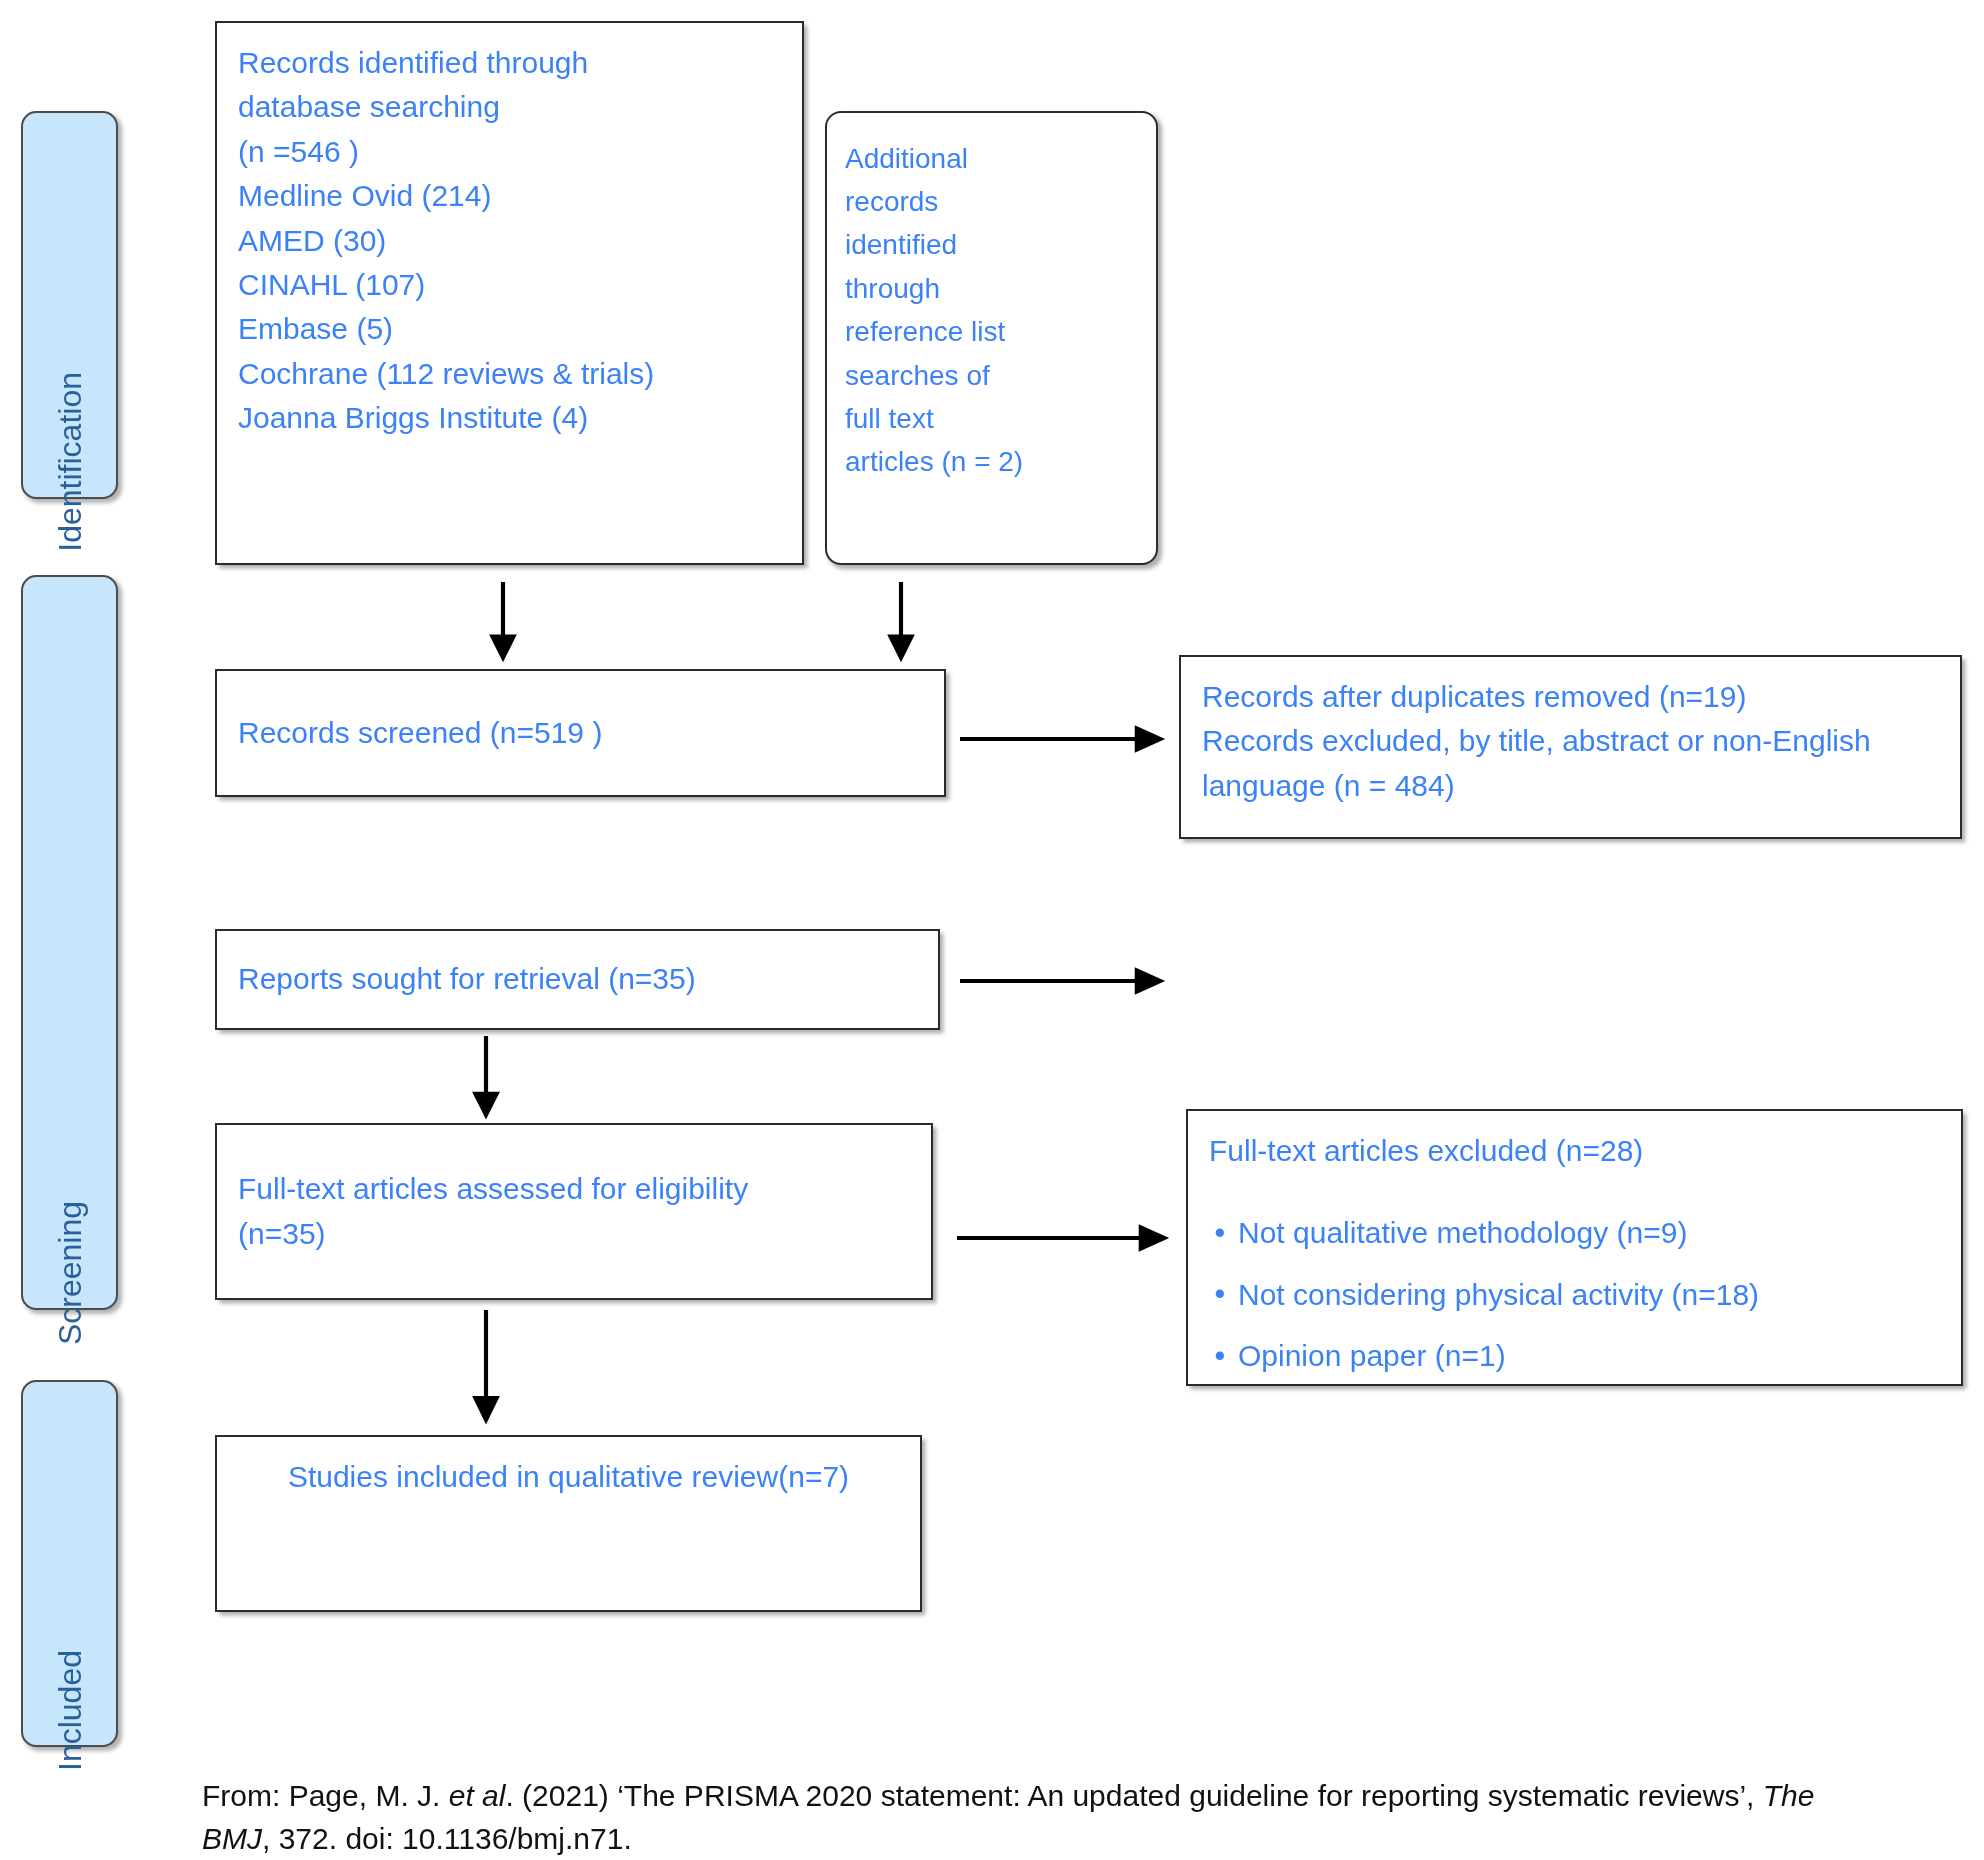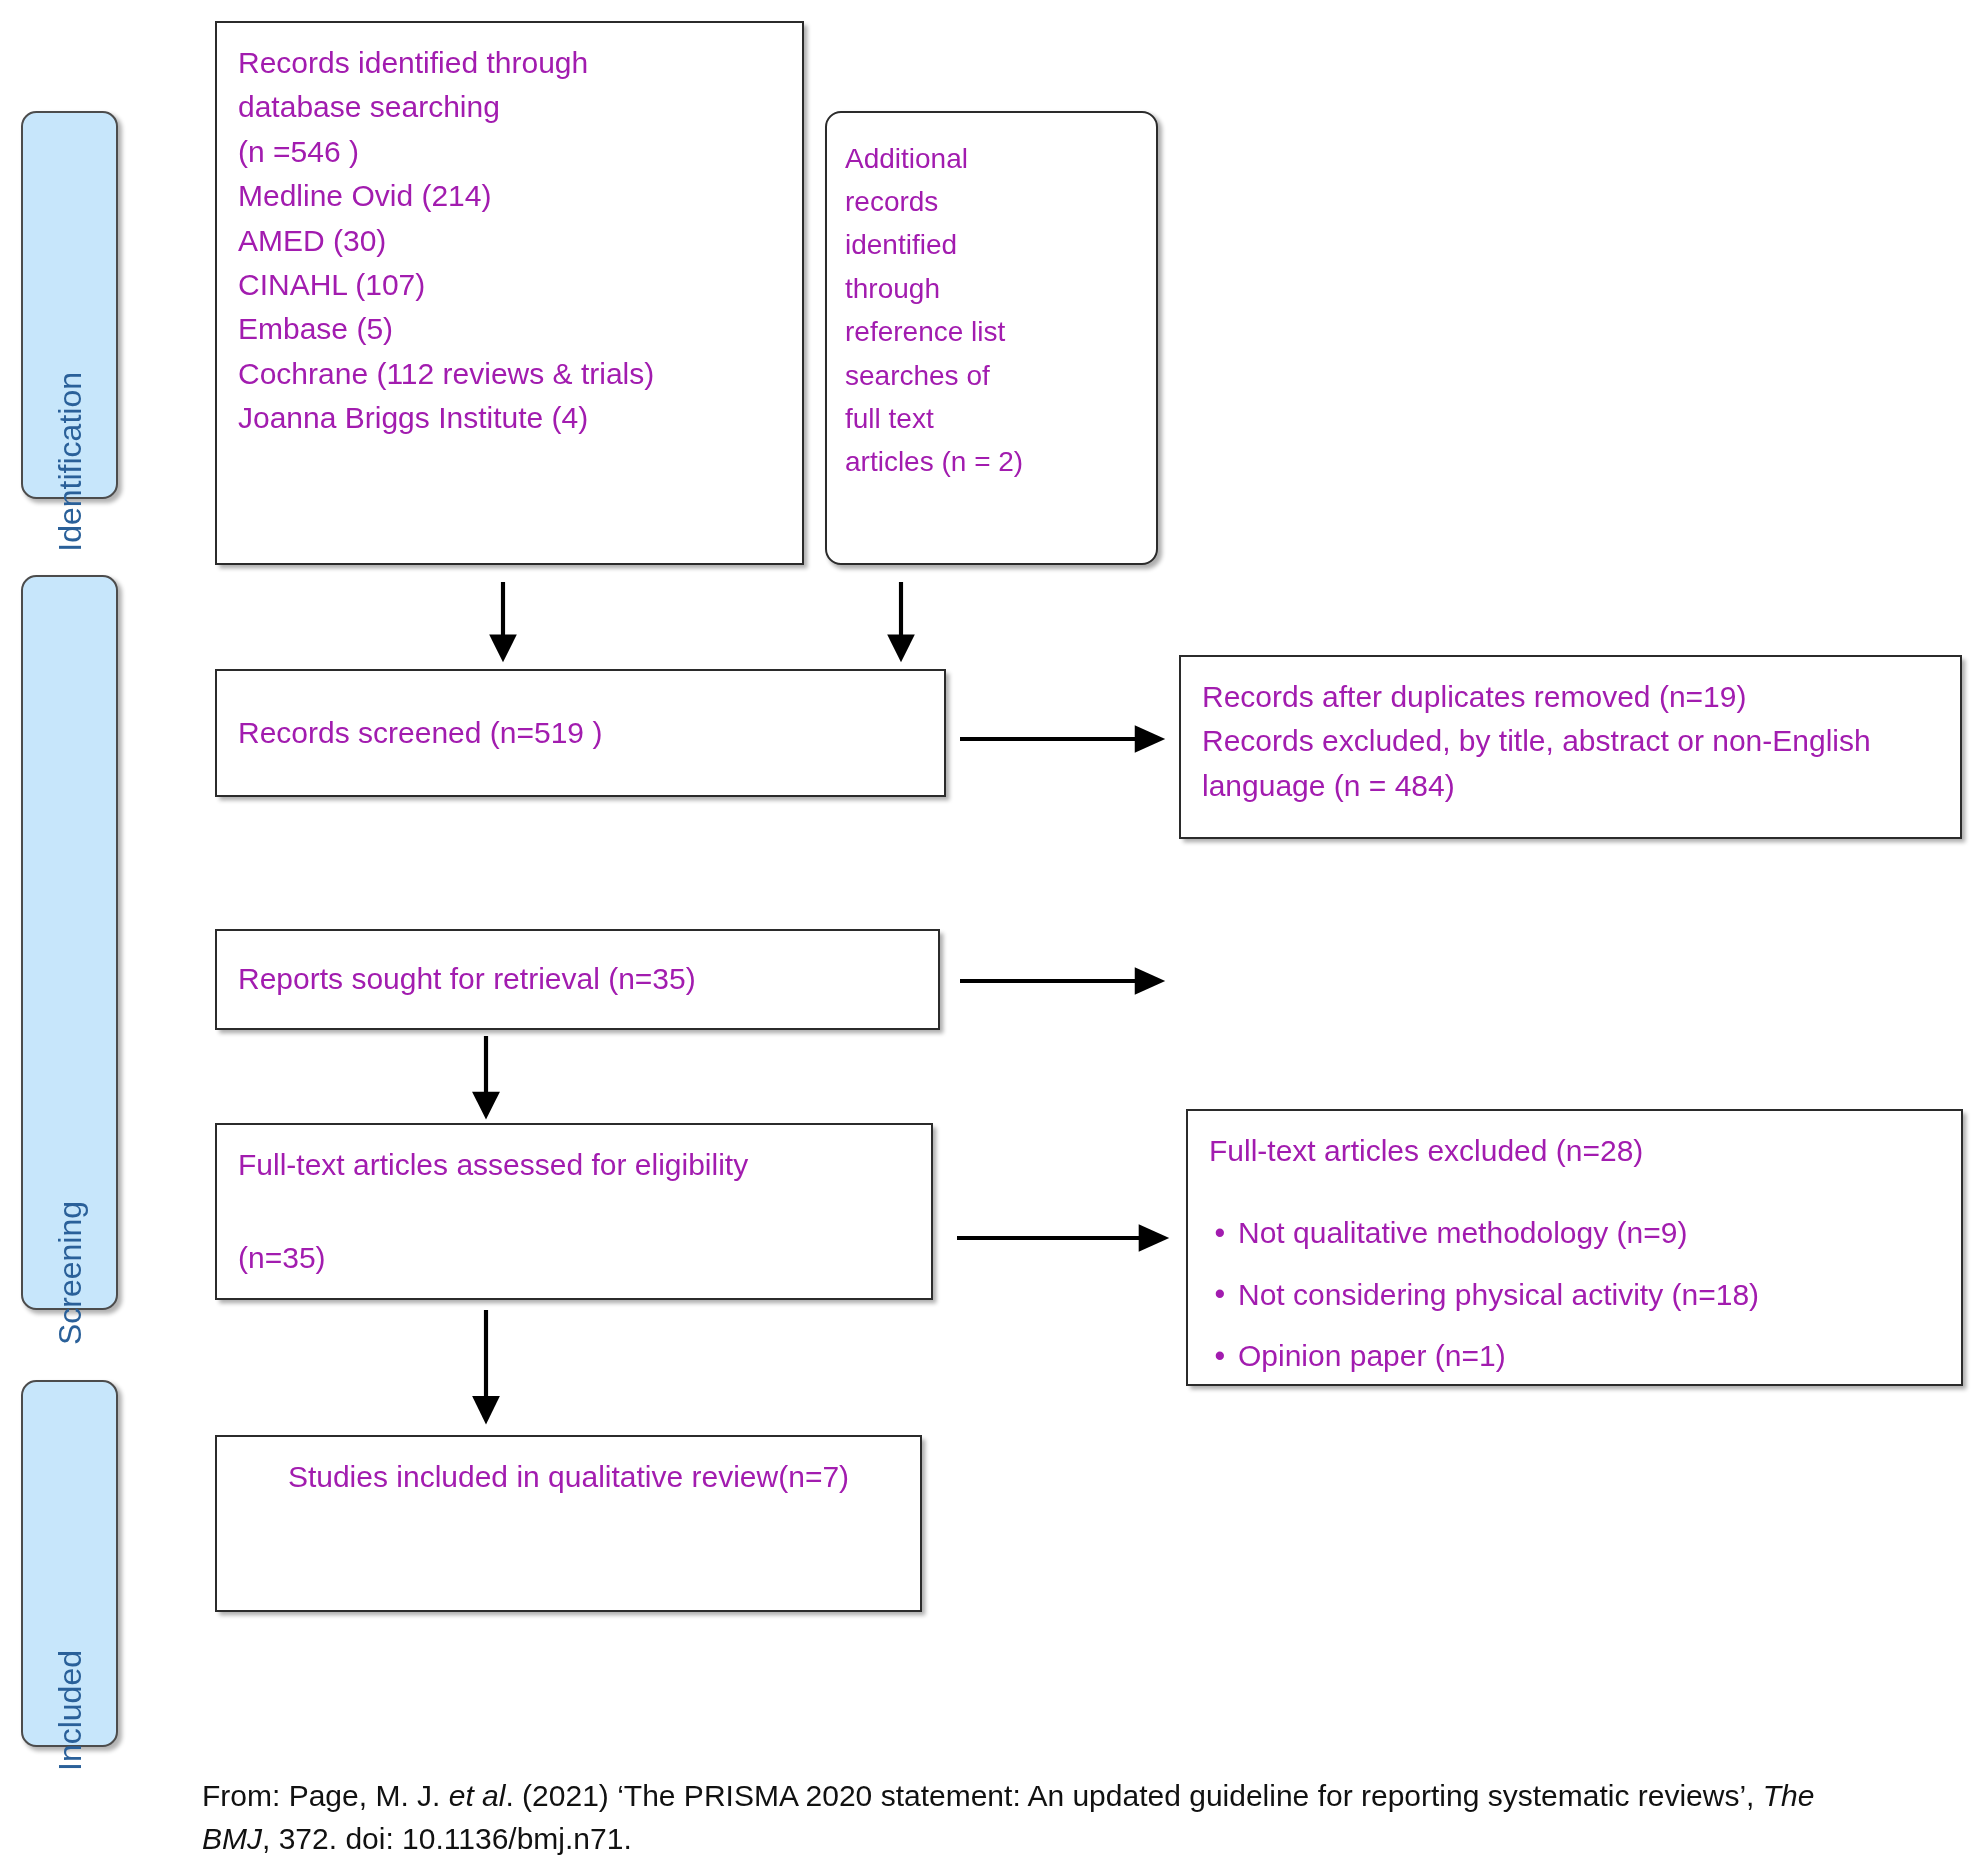--- a/index.html
+++ b/index.html
@@ -53,21 +53,21 @@
   
   .box {
     position: absolute;
     background: #ffffff;
     border: 2.1px solid #2b2b2b;
     box-sizing: border-box;
     box-shadow: 3.5px 3.5px 4.2px rgba(0,0,0,0.32);
     padding: 18px 21px;
     font-size: 30px;
     line-height: 1.48;
-    color: #a21caf;
+    color: #3b82f6;
   }
   .box .line { white-space: pre-wrap; }
 
   .box.narrow {
     font-size: 28px;
     line-height: 1.55;
     padding: 23.6px 18px;
   }
 
   .bullets {
@@ -195,21 +195,21 @@
   </div>
 
 
   <div class="arrow" style="left:465px; top:1036px;">
     <svg width="42" height="87" viewBox="0 0 60 125" aria-hidden="true">
       <line x1="30" y1="0" x2="30" y2="86" stroke="#000000" stroke-width="6"></line>
       <polygon points="30,120 10,80 50,80" fill="#000000"></polygon>
     </svg>
   </div>
 
-  <div class="box" style="left:215px; top:1123px; width:718px; height:177px; display:flex; flex-direction:column; justify-content:space-between;">
+  <div class="box" style="left:215px; top:1123px; width:718px; height:177px; display:flex; flex-direction:column; justify-content:center;">
     <div class="line">Full-text articles assessed for eligibility</div>
     <div class="line">(n=35)</div>
   </div>
 
   <div class="arrow" style="left:957px; top:1217px;">
     <svg width="215" height="42" viewBox="0 0 310 60" aria-hidden="true">
       <line x1="0" y1="30" x2="268" y2="30" stroke="#000000" stroke-width="6"></line>
       <polygon points="306,30 262,10 262,50" fill="#000000"></polygon>
     </svg>
   </div>

